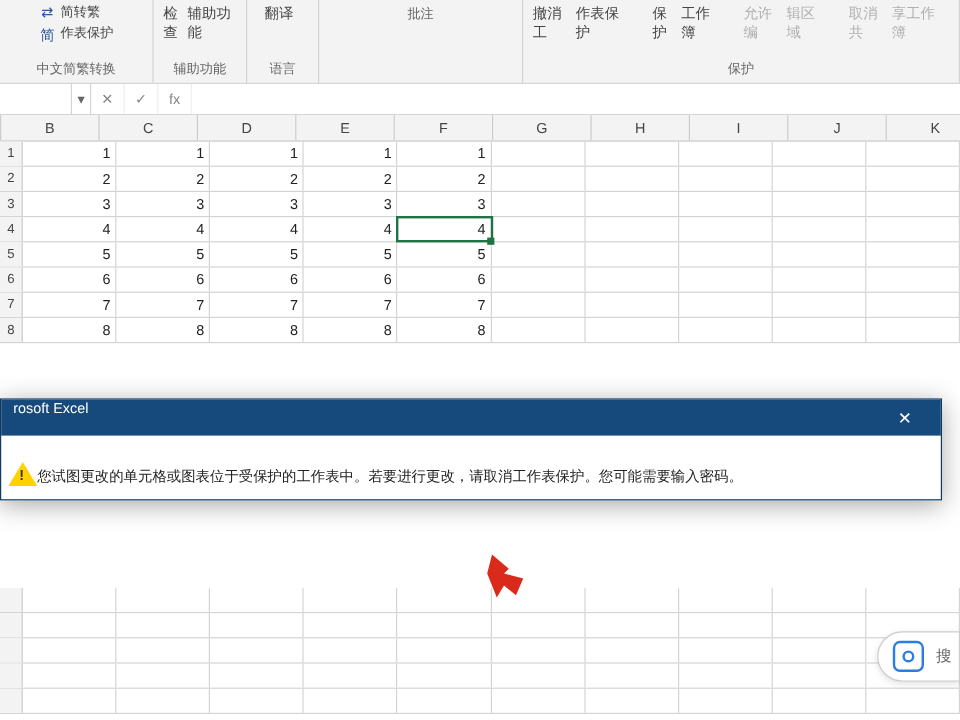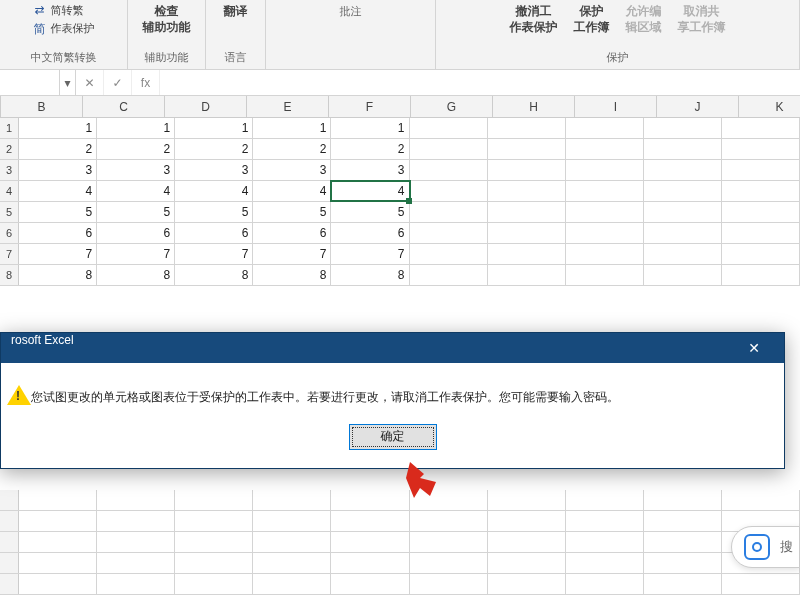--- a/index.html
+++ b/index.html
@@ -2,21 +2,21 @@
 <html><head>
 <meta charset="utf-8">
 <style>
   * { box-sizing: border-box; margin: 0; padding: 0; }
   body { font-family: "Microsoft YaHei", "Segoe UI", sans-serif; font-size: 12px; background: #fff; overflow: hidden; width: 800px; height: 600px; position: relative; }
 
   
   .ribbon { background: #f3f3f3; height: 70px; display: flex; border-bottom: 1px solid #d4d4d4; }
   .ribbon-group { display: flex; flex-direction: column; align-items: center; border-right: 1px solid #d4d4d4; padding: 2px 4px 0 4px; }
   .ribbon-group-content { display: flex; flex: 1; align-items: flex-start; justify-content: center; gap: 8px; }
-  .ribbon-btn { display: flex; flex-direction: column; align-items: center; justify-content: flex-start; padding: 2px 4px; color: #444; cursor: pointer; text-align: left; line-height: 1.3; min-width: 38px; font-weight: bold; }
+  .ribbon-btn { display: flex; flex-direction: row; align-items: center; justify-content: flex-start; padding: 2px 4px; color: #444; cursor: pointer; text-align: left; line-height: 1.3; min-width: 38px; }
   .ribbon-btn.disabled { color: #b0b0b0; }
   .ribbon-btn-icon { width: 20px; height: 20px; margin-bottom: 2px; display: flex; align-items: center; justify-content: center; font-size: 16px; }
   .ribbon-stack { display: flex; flex-direction: column; gap: 1px; font-size: 11px; color: #444; }
   .ribbon-stack-item { display: flex; align-items: center; gap: 4px; padding: 1px 4px; cursor: pointer; line-height: 1.4; }
   .ribbon-stack-icon { width: 14px; height: 14px; display: inline-flex; align-items: center; justify-content: center; color: #2b579a; font-size: 12px; }
   .ribbon-group-label { font-size: 11px; color: #666; padding: 2px 0 4px 0; text-align: center; }
 
   
   .formula-bar { height: 26px; display: flex; align-items: center; border-bottom: 1px solid #d4d4d4; background: #fff; }
   .fb-namebox { width: 60px; height: 100%; border-right: 1px solid #d4d4d4; display: flex; align-items: center; justify-content: flex-end; padding-right: 4px; }
@@ -341,23 +341,20 @@
   <div class="dialog-title">
     <span>rosoft Excel</span>
     <div class="dialog-close">
         <span>✕</span>
       </div>
   </div>
   <div class="dialog-body">
     <div class="warn-icon"></div>
     <div class="dialog-msg">您试图更改的单元格或图表位于受保护的工作表中。若要进行更改，请取消工作表保护。您可能需要输入密码。</div>
   </div>
-  <div class="dialog-actions">
-    <button class="ok-btn">确定</button>
-  </div>
 </div>
 
 <svg class="arrow-annot" width="50" height="44">
   <polygon points="8,4 22,16 18,20 34,24 28,38 18,30 12,40 4,20" fill="#d92a1c"></polygon>
 </svg>
 
 <div class="float-pill">
   <div class="pill-icon">
       <div class="pill-icon-inner"></div>
     </div>

